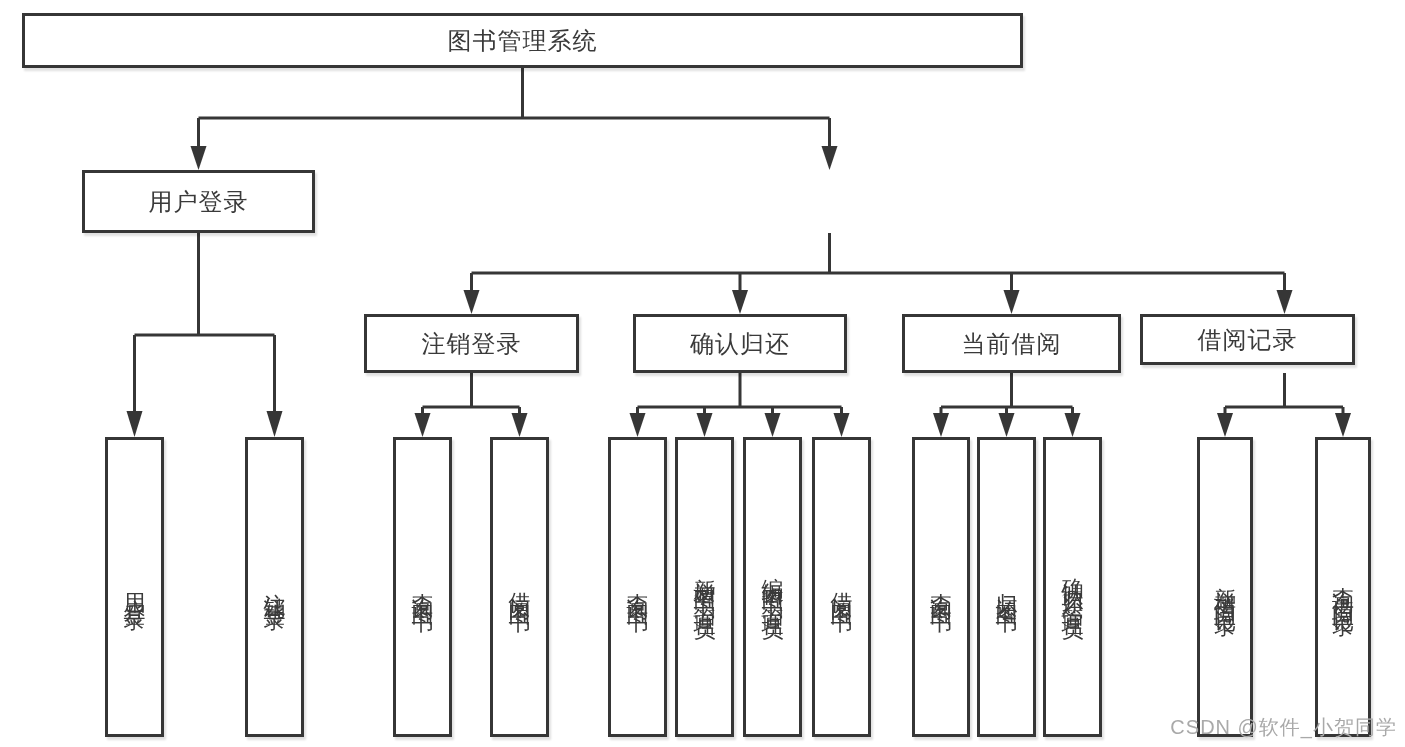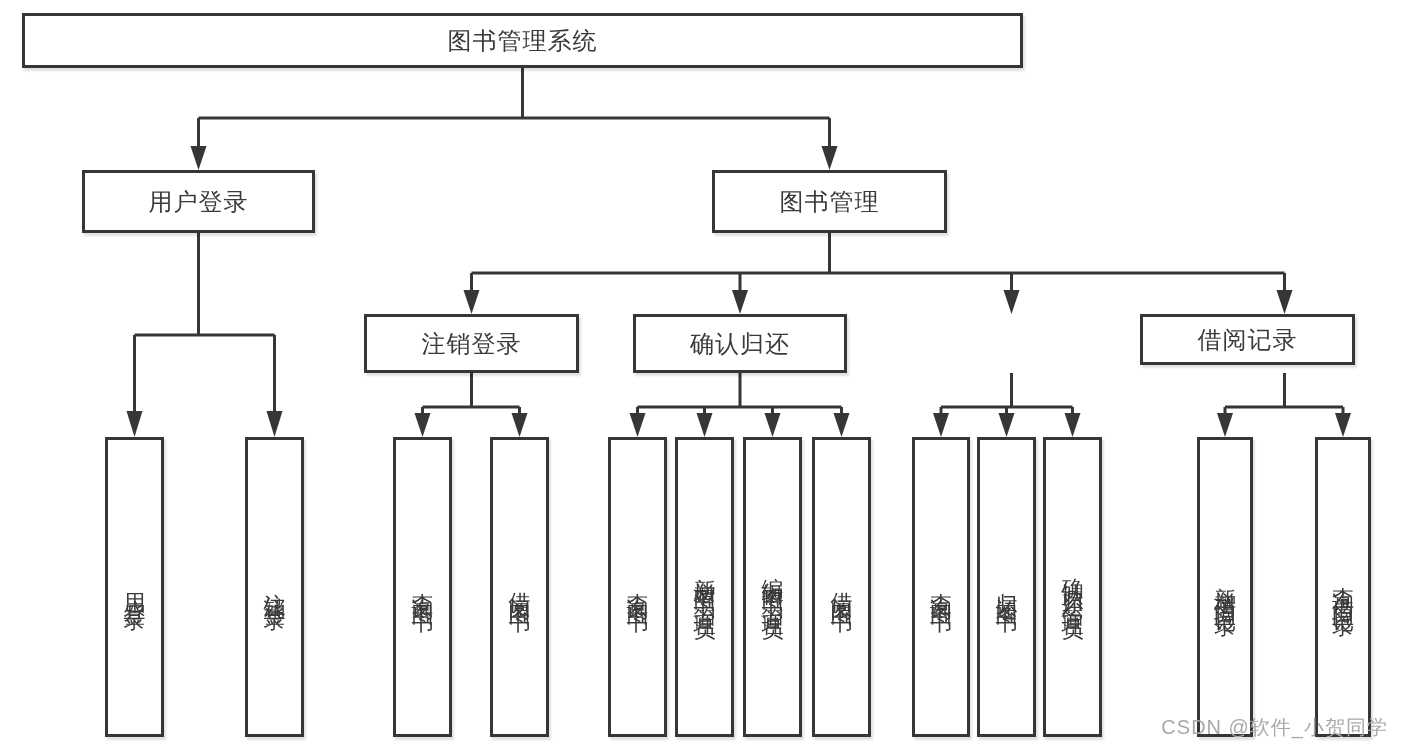--- a/index.html
+++ b/index.html
@@ -24,21 +24,21 @@
   .v-node .vtext{
     writing-mode:vertical-rl;
     text-orientation:mixed;
     font-size:22px;
     letter-spacing:6px;
     line-height:1;
     white-space:nowrap;
   }
   #watermark{
     position:absolute;
-    right:17px;top:714px;
+    right:8px;top:714px;
     font-size:20px;
     color:#a9a9a9;
     letter-spacing:1px;
     z-index:5;
     white-space:nowrap;
   }
 </style>
 </head>
 <body>
 
@@ -77,29 +77,29 @@
     </g>
   </svg>
 
   <div class="node h-node" style="left:22px;top:13px;width:1001px;height:55px">
     <span>图书管理系统</span>
   </div>
 
   <div class="node h-node" style="left:82px;top:170px;width:233px;height:63px">
     <span>用户登录</span>
   </div>
-  <div class="node h-node" style="left:712px;top:170px;width:235px;height:63px">
-    <span>图书管理</span>
-  </div>
 
   <div class="node h-node" style="left:364px;top:314px;width:215px;height:59px">
     <span>注销登录</span>
   </div>
   <div class="node h-node" style="left:633px;top:314px;width:214px;height:59px">
     <span>确认归还</span>
+  </div>
+  <div class="node h-node" style="left:902px;top:314px;width:219px;height:59px">
+    <span>当前借阅</span>
   </div>
   <div class="node h-node" style="left:1140px;top:314px;width:215px;height:51px">
     <span>借阅记录</span>
   </div>
 
   <div class="node v-node" style="left:105px;top:437px;width:59px;height:300px">
     <span class="vtext">用户登录</span>
   </div>
   <div class="node v-node" style="left:245px;top:437px;width:59px;height:300px">
     <span class="vtext">注销登录</span>

